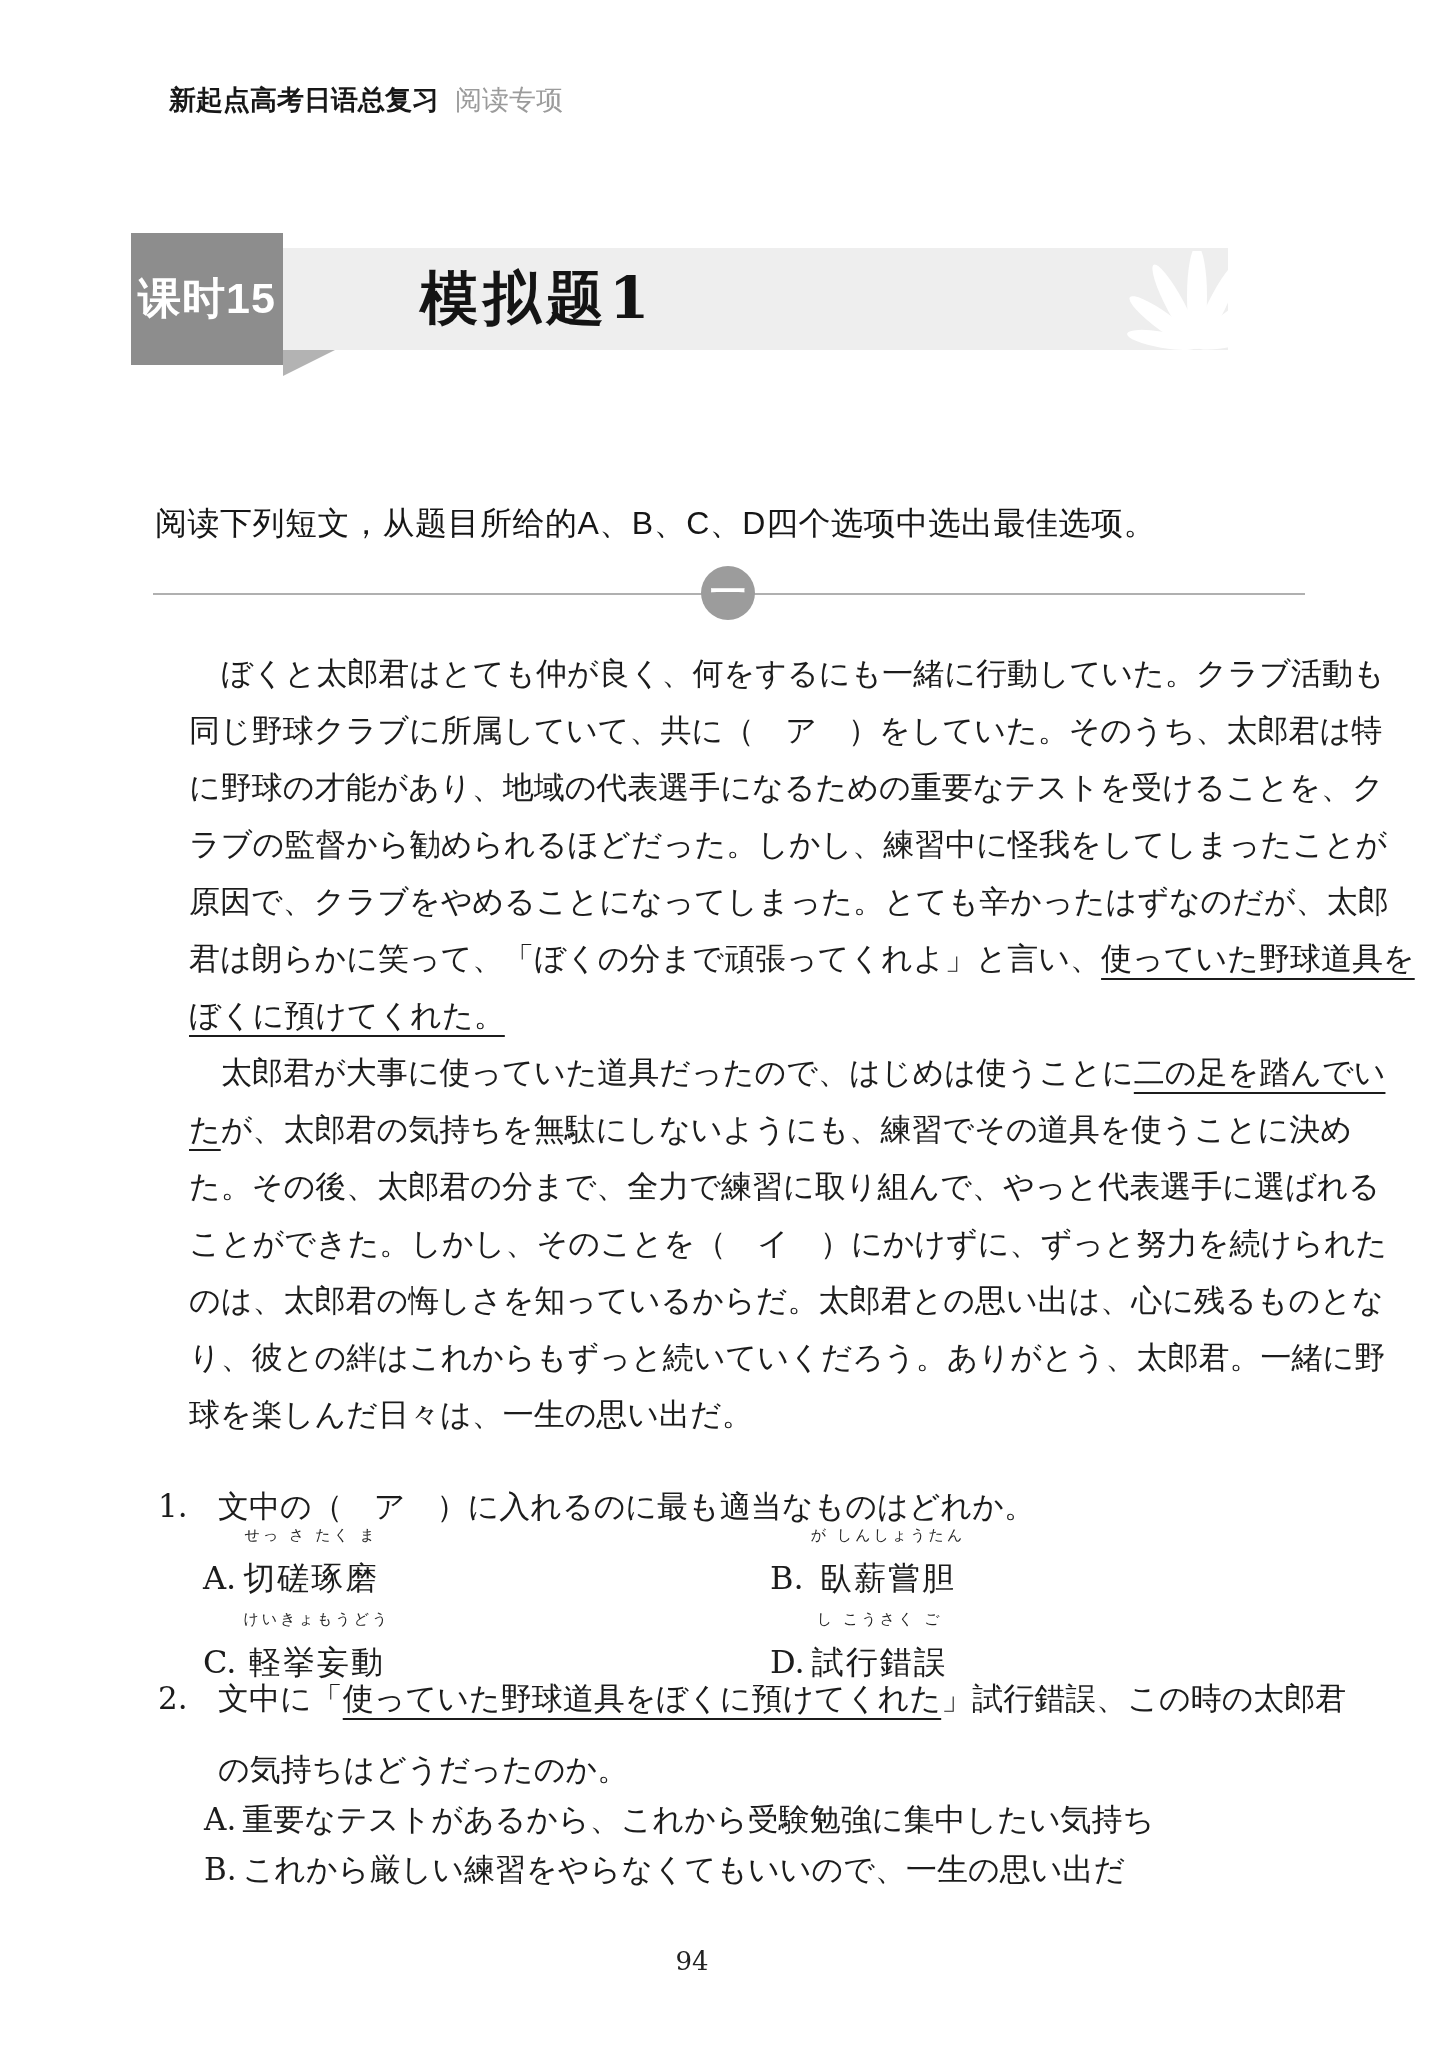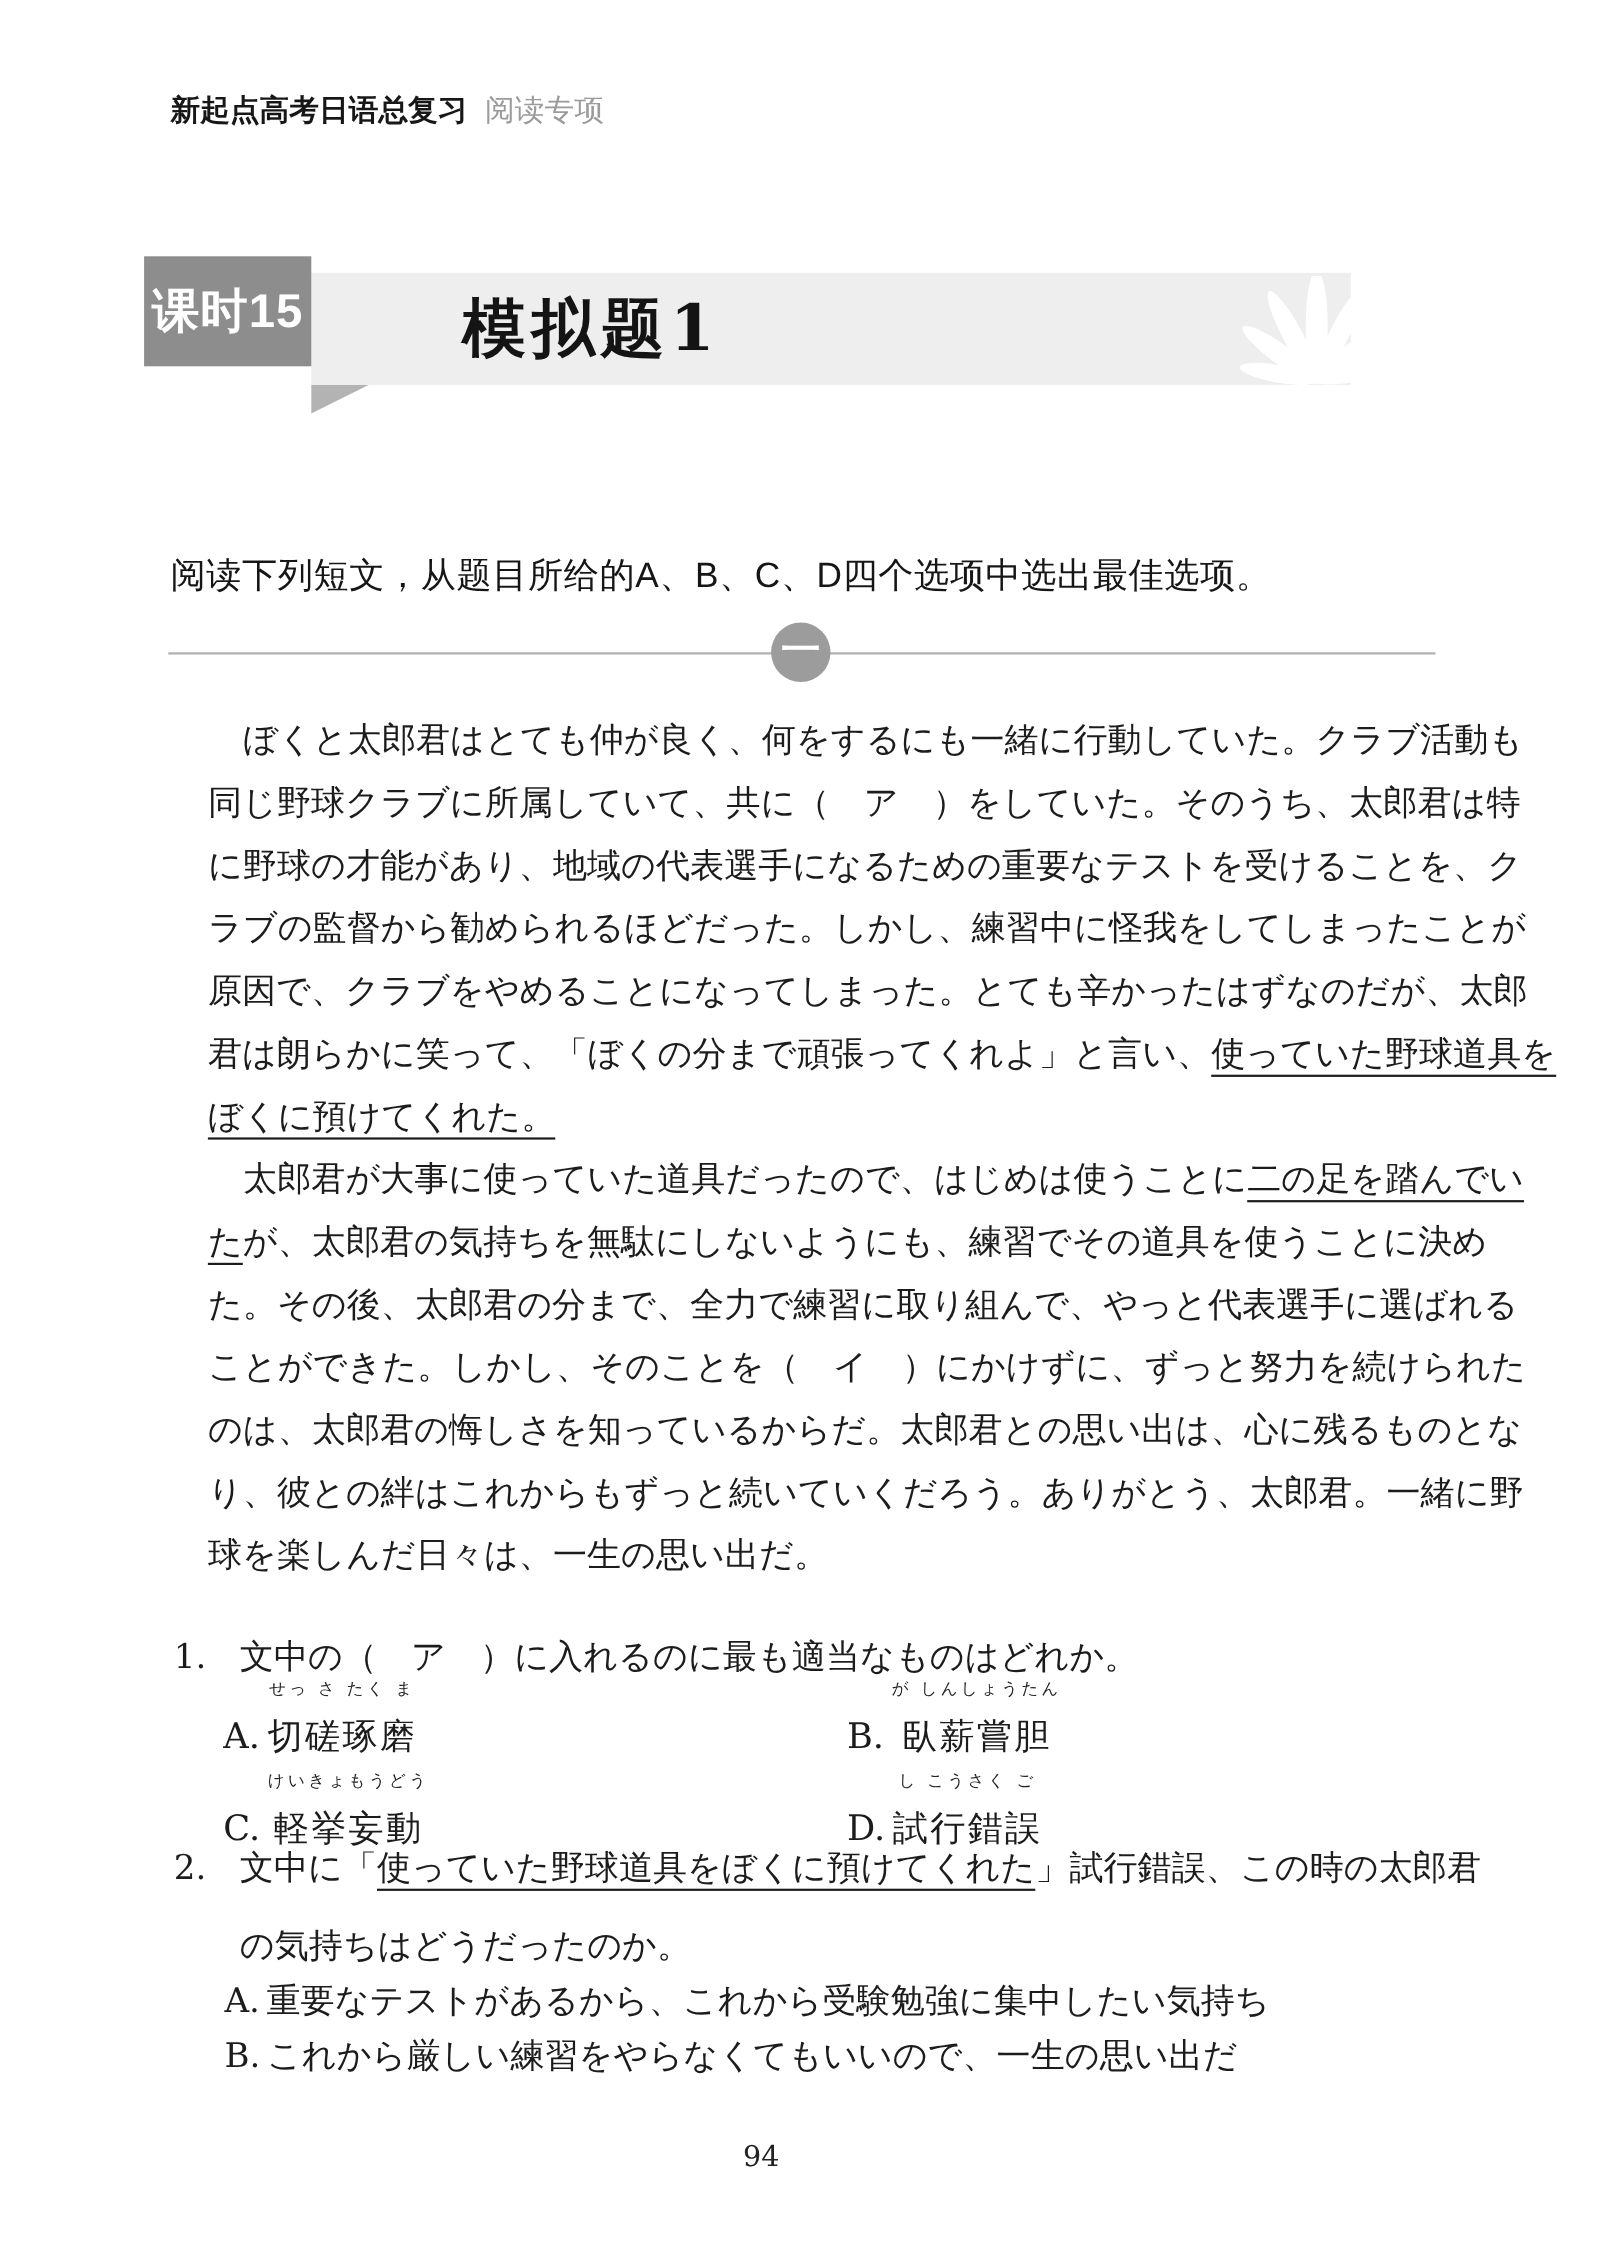--- a/index.html
+++ b/index.html
@@ -2,26 +2,26 @@
 <html><head>
 <meta charset="utf-8">
 <style>
   html,body{margin:0;padding:0;}
   body{
     width:1456px;height:2048px;position:relative;background:#ffffff;
     font-family:"DejaVu Serif","Liberation Serif",serif;color:#1c1c1c;
     overflow:hidden;
   }
   
-  .header{position:absolute;left:155px;top:82px;font-family:"Liberation Sans","DejaVu Sans",sans-serif;font-size:27px;white-space:nowrap;}
+  .header{position:absolute;left:169px;top:82px;font-family:"Liberation Sans","DejaVu Sans",sans-serif;font-size:27px;white-space:nowrap;}
   .header .title{font-weight:bold;color:#171717;}
   .header .subtitle{color:#9b9b9b;margin-left:16px;}
   
   .banner-band{position:absolute;left:283px;top:248px;width:945px;height:102px;background:#eeeeee;}
-  .banner-box{position:absolute;left:131px;top:233px;width:152px;height:100px;background:#8d8d8d;display:flex;align-items:center;justify-content:center;}
+  .banner-box{position:absolute;left:131px;top:233px;width:152px;height:132px;background:#8d8d8d;display:flex;align-items:center;justify-content:center;}
   .banner-box .lesson{color:#ffffff;font-family:"Liberation Sans","DejaVu Sans",sans-serif;font-weight:bold;font-size:43px;letter-spacing:1px;}
   .banner-fold{position:absolute;left:283px;top:350px;width:0;height:0;border-top:26px solid #b3b3b3;border-right:52px solid transparent;}
   .banner-title{position:absolute;left:420px;top:260px;font-size:58px;font-weight:700;letter-spacing:5px;color:#141414;}
   .banner-bamboo{position:absolute;left:1090px;top:251px;}
   
   .instruction{position:absolute;left:155px;top:502px;font-family:"Liberation Sans","DejaVu Sans",sans-serif;font-weight:normal;font-size:32px;letter-spacing:0.5px;color:#161616;white-space:nowrap;}
   
   .divider-line{position:absolute;left:153px;top:593px;width:1152px;height:2px;background:#b0b0b0;}
   .divider-circle{position:absolute;left:701px;top:566px;width:54px;height:54px;border-radius:50%;background:#9c9c9c;display:flex;align-items:center;justify-content:center;}
   .divider-circle .marker{color:#ffffff;font-size:36px;font-weight:bold;line-height:1;transform:translateY(-2px);}

